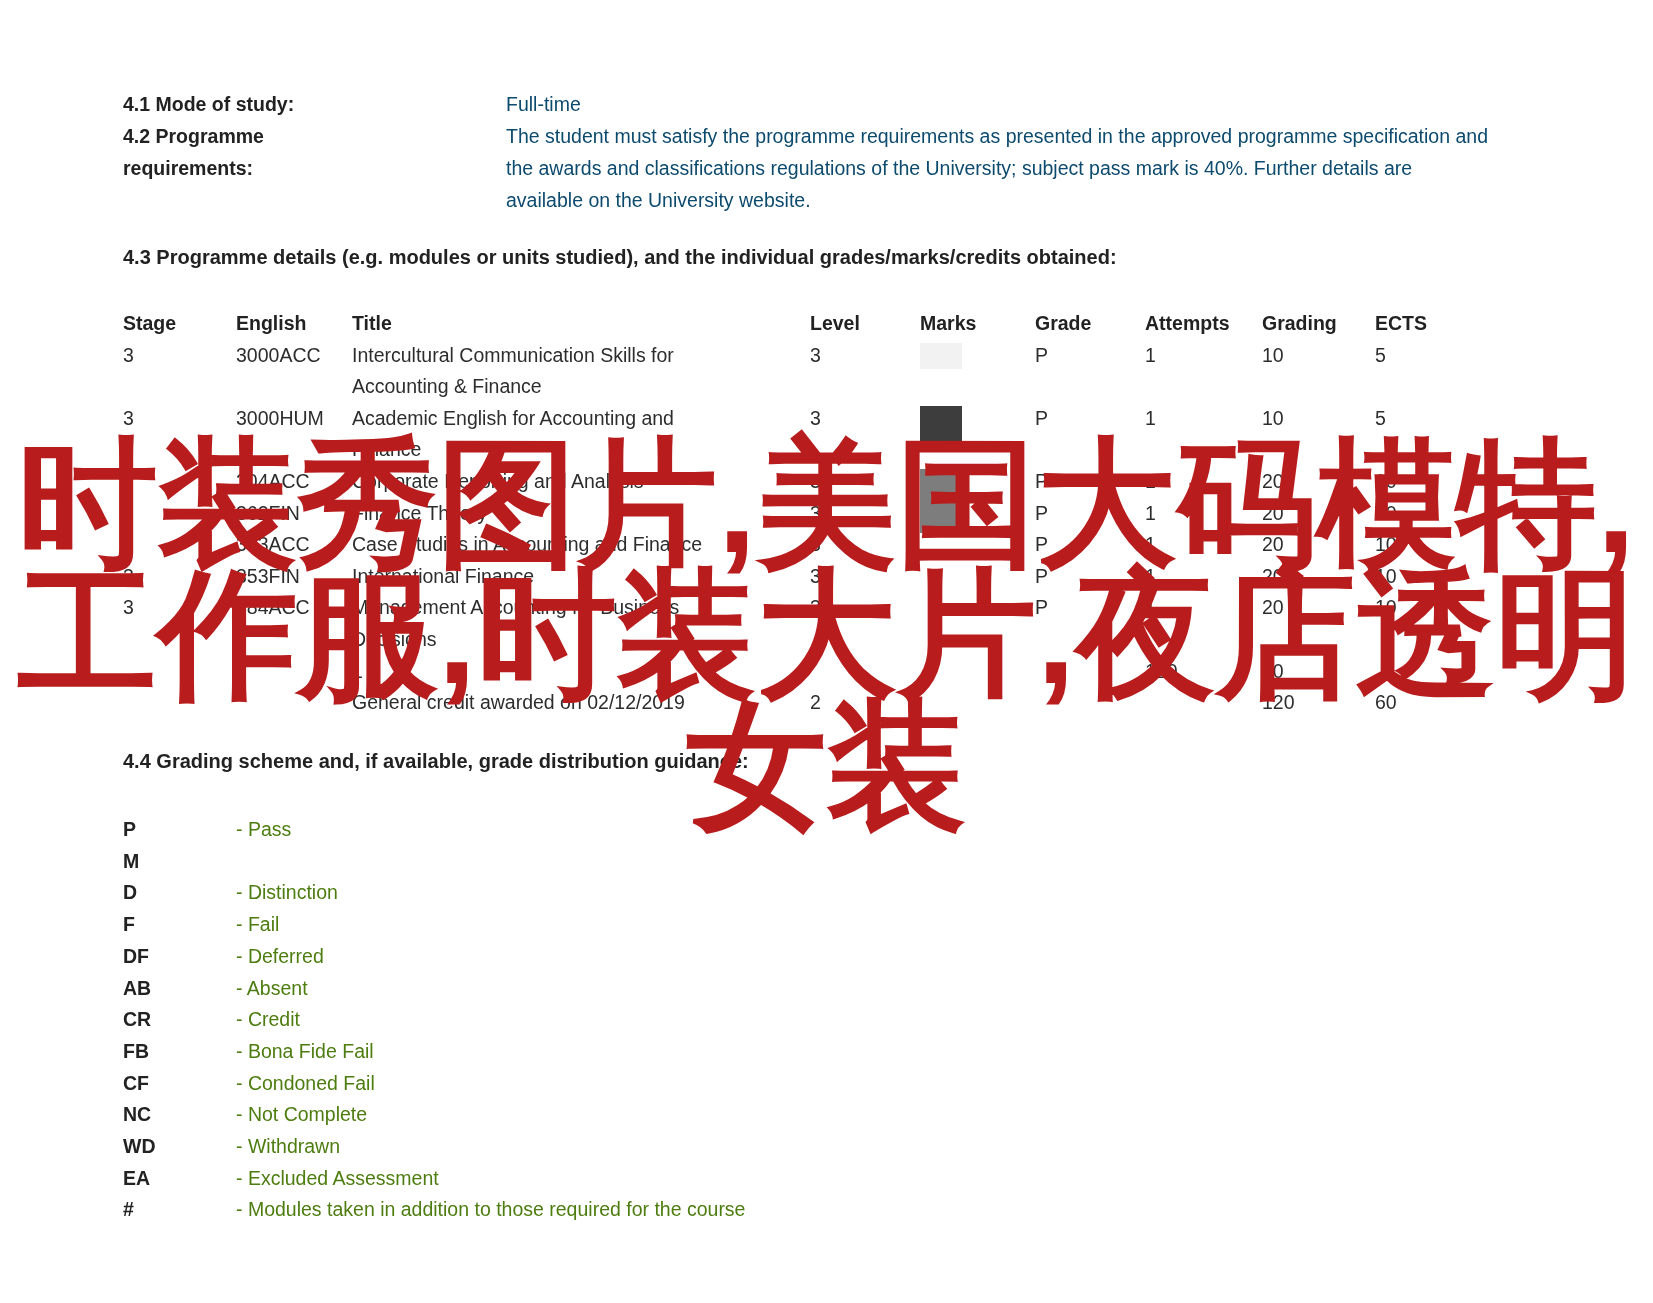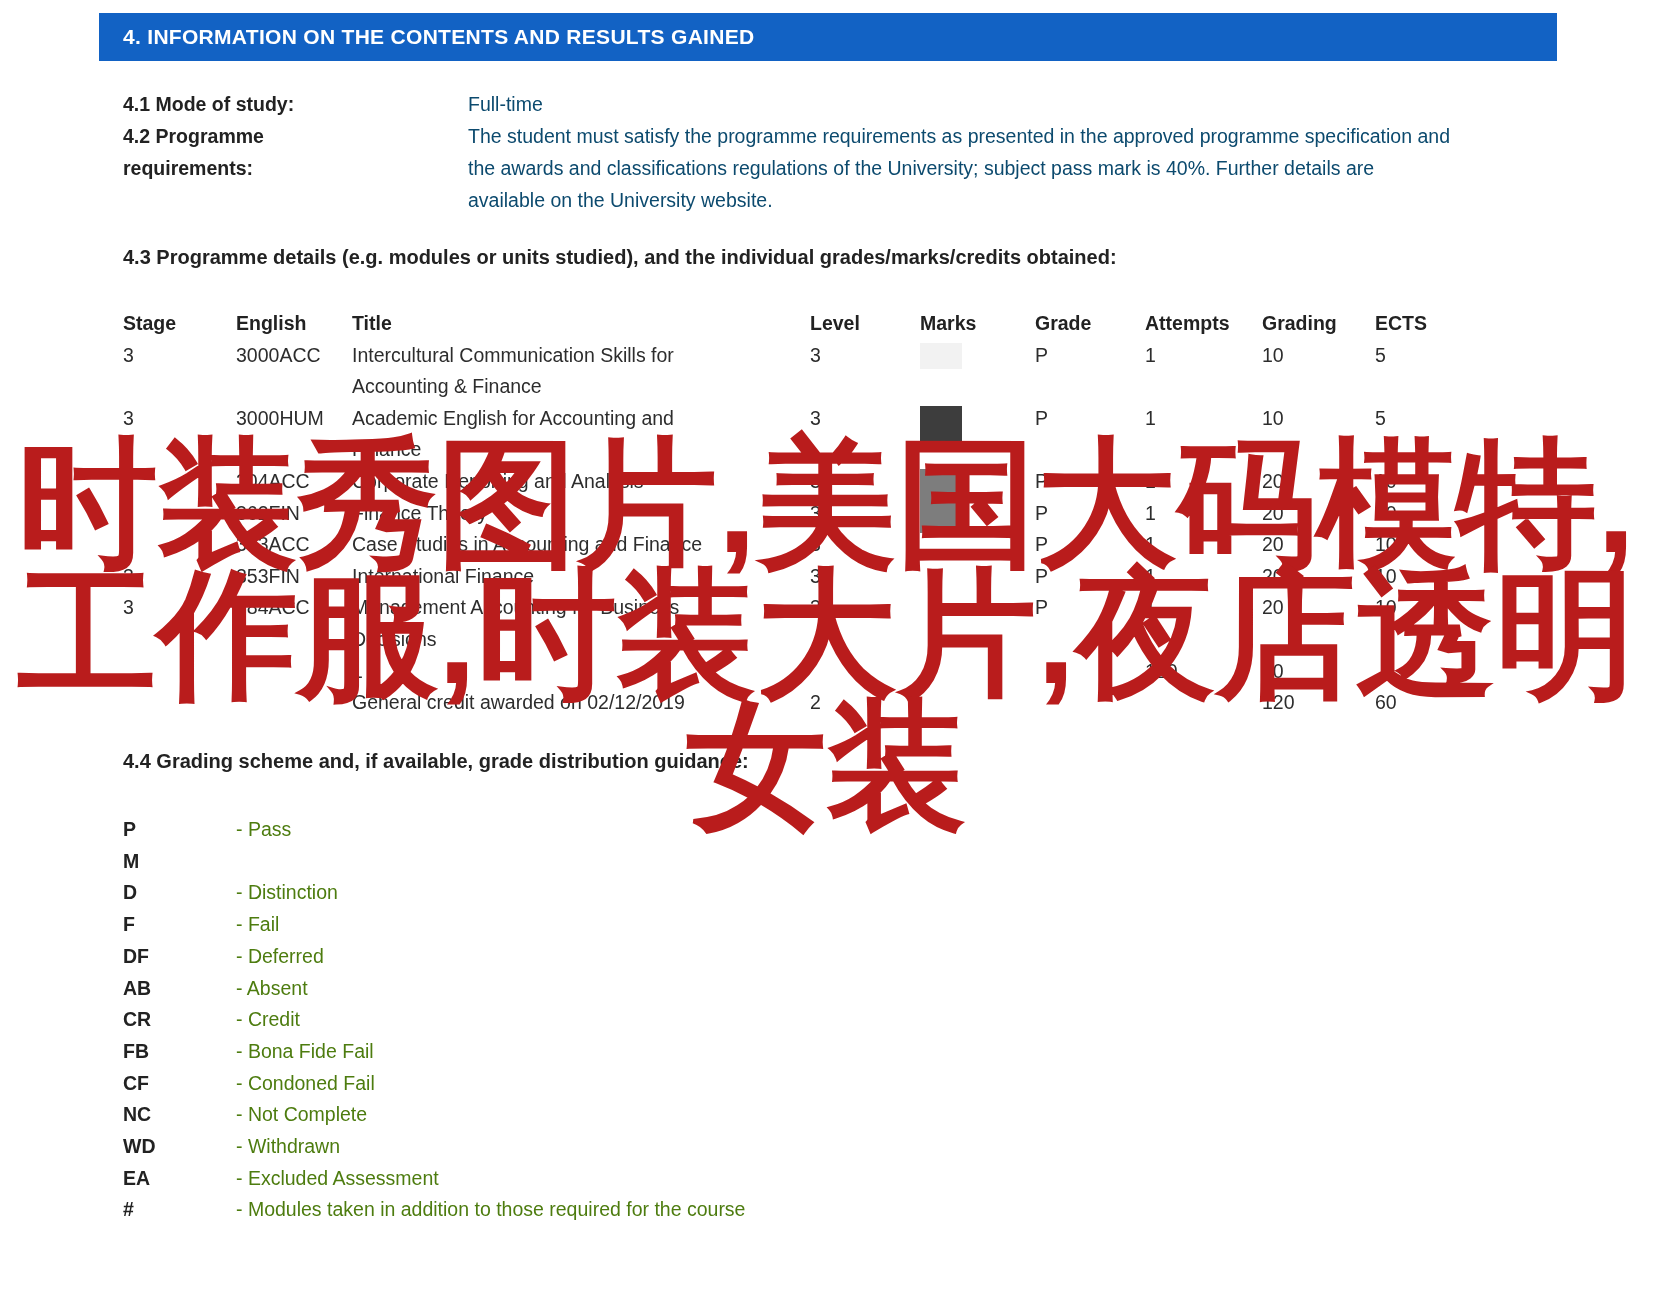--- a/index.html
+++ b/index.html
@@ -15,21 +15,21 @@
   .header-bar{
     position:absolute;left:99px;top:13px;width:1458px;height:48px;
     display:flex;align-items:center;
   }
   .header-bar .title{
     padding-left:24px;color:#ffffff;font-weight:bold;
     font-size:21px;letter-spacing:.3px;white-space:nowrap;
   }
   
   .fields{position:absolute;left:123px;top:88px;width:1434px;font-size:19.5px;line-height:32px;}
-  .field-row{display:grid;grid-template-columns:345px 985px;}
+  .field-row{display:grid;grid-template-columns:345px 985px;gap:38px;}
   .field-label{font-weight:bold;color:#222;white-space:pre-line;}
   .field-value{color:#0c4a6e;white-space:pre-line;}
   
   .s43-heading,.s44-heading{
     position:absolute;left:123px;font-weight:bold;font-size:20px;color:#222;white-space:nowrap;
   }
   .s43-heading{top:246px;}
   .s44-heading{top:750px;}
   
   .table{position:absolute;left:123px;top:308px;width:1395px;font-size:19.5px;line-height:31.6px;}
@@ -48,23 +48,20 @@
     position:absolute;left:50%;top:438px;transform:translateX(-50%);
     text-align:center;font-weight:bold;font-size:140px;line-height:131px;
     white-space:nowrap;z-index:50;pointer-events:none;
   }
 </style>
 </head>
 <body>
 
 <div class="page">
 
-  <div class="header-bar" id="header-bar" style="background: rgb(18, 98, 196);">
-    <span class="title">4. INFORMATION ON THE CONTENTS AND RESULTS GAINED</span>
-  </div>
 
   <div class="fields" id="fields">
     <div class="field-row">
       <div class="field-label">4.1 Mode of study:</div>
       <div class="field-value">Full-time</div>
     </div>
 
     <div class="field-row">
       <div class="field-label">4.2 Programme
 requirements:</div>

